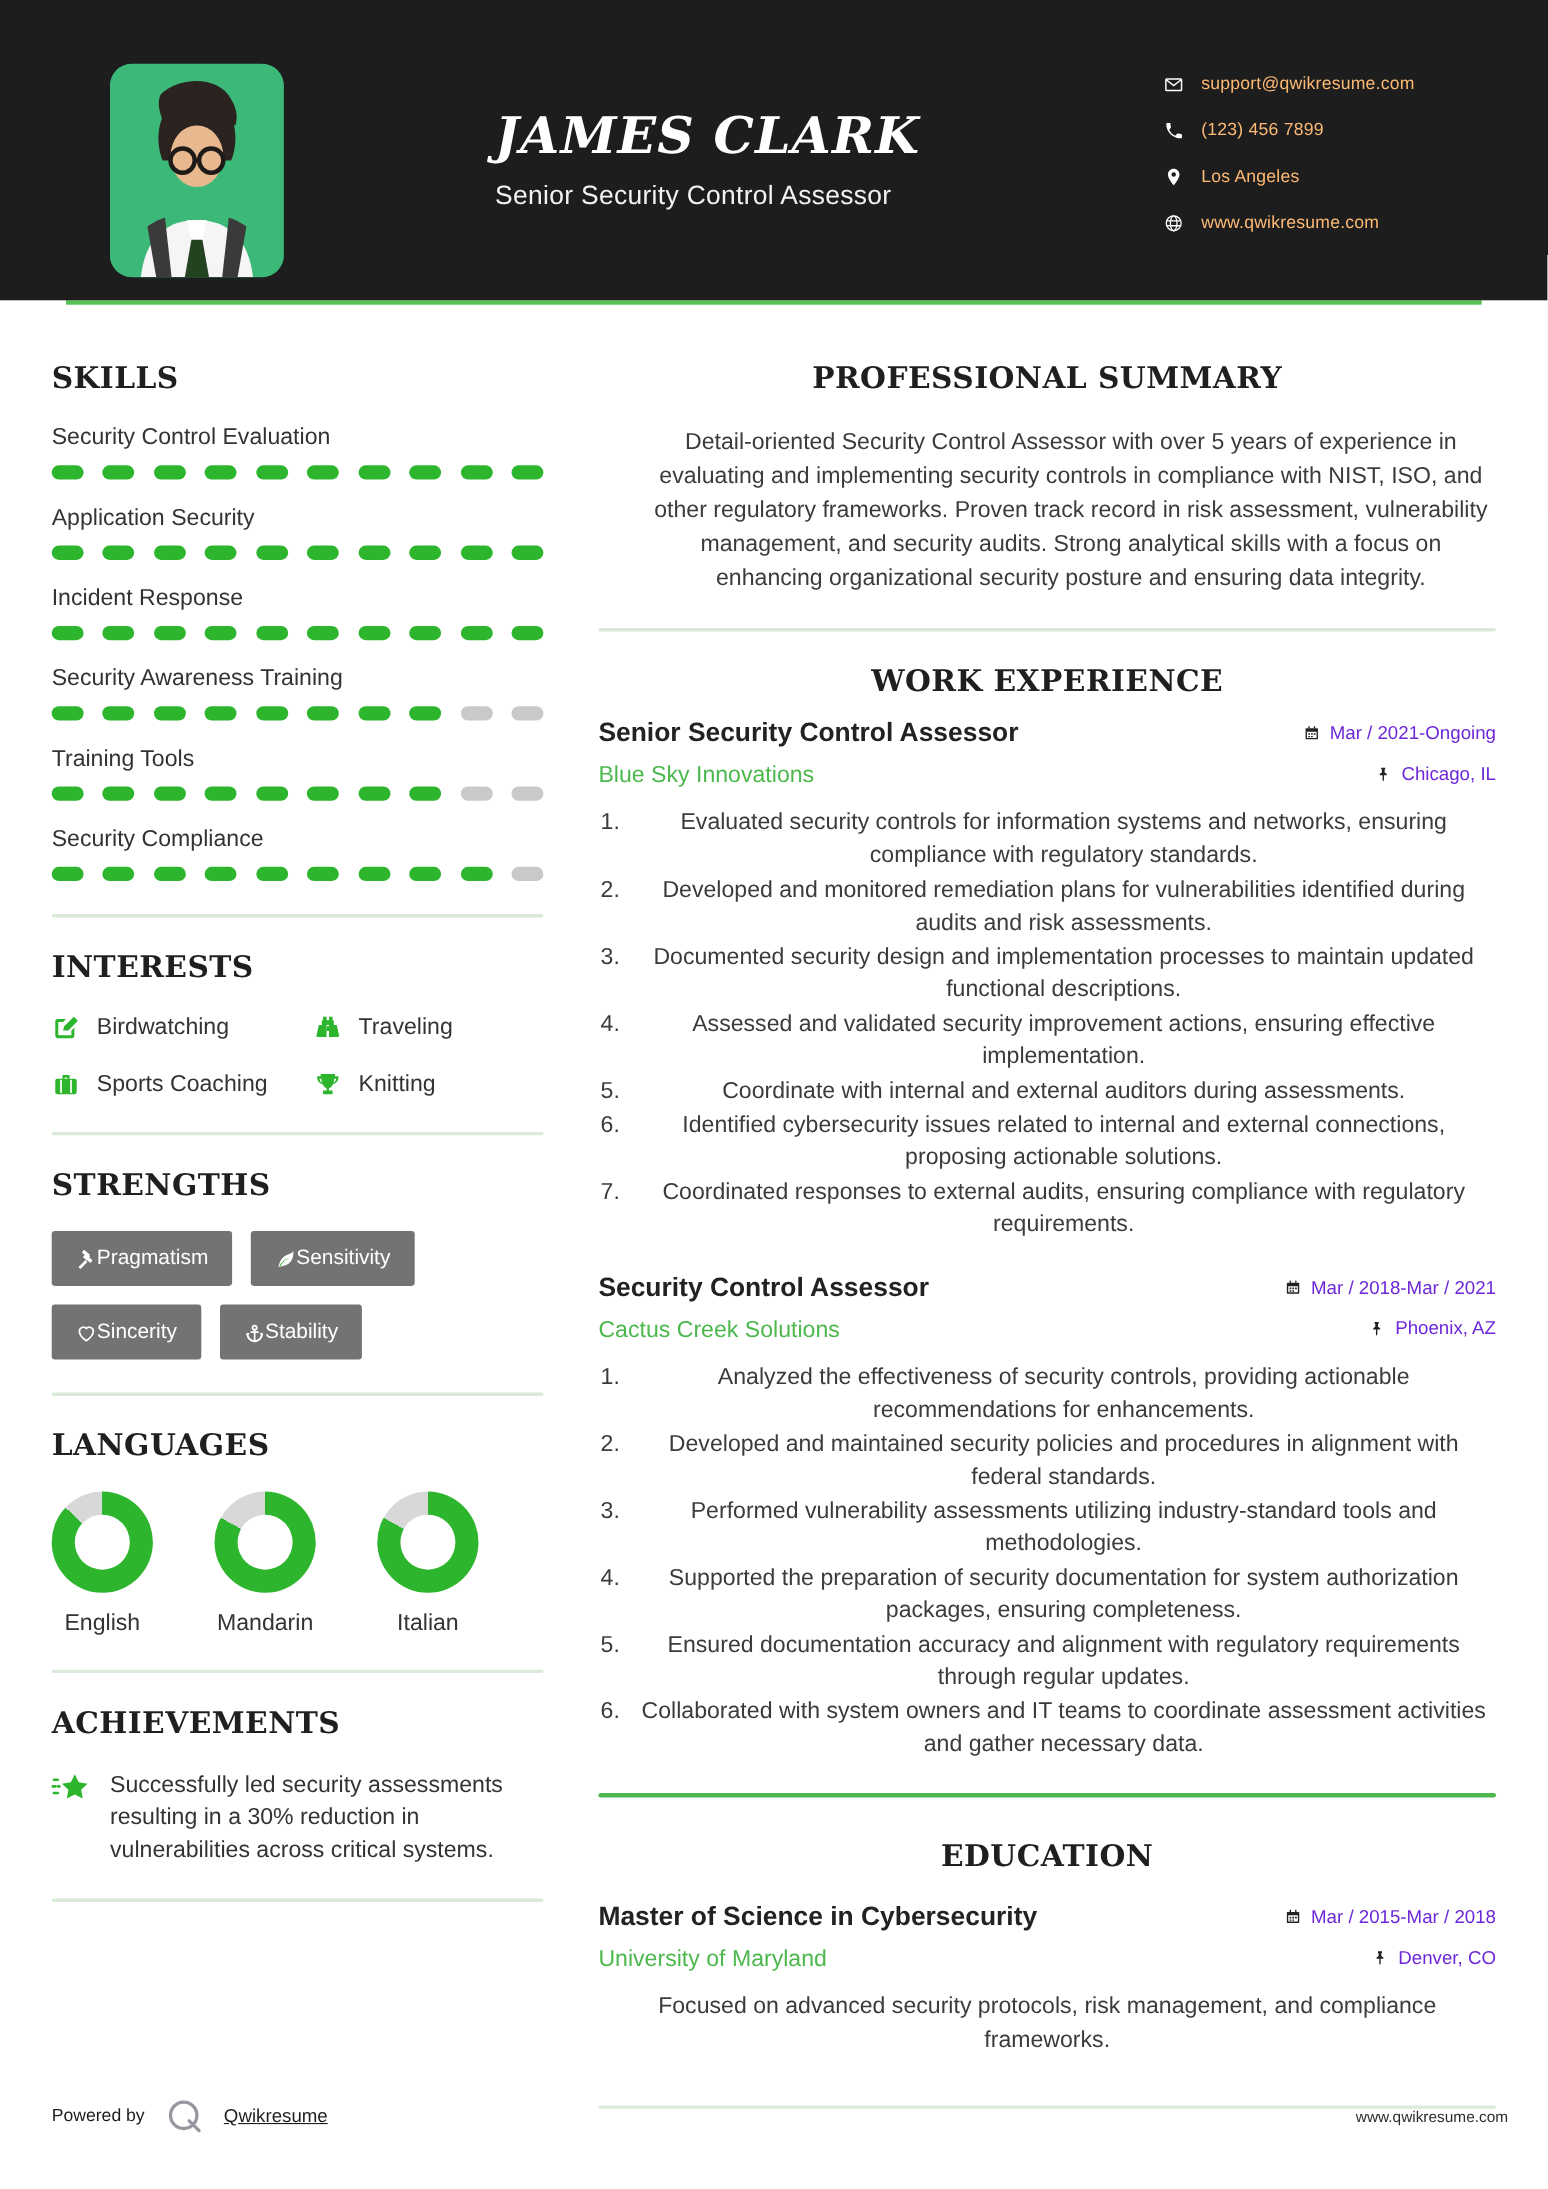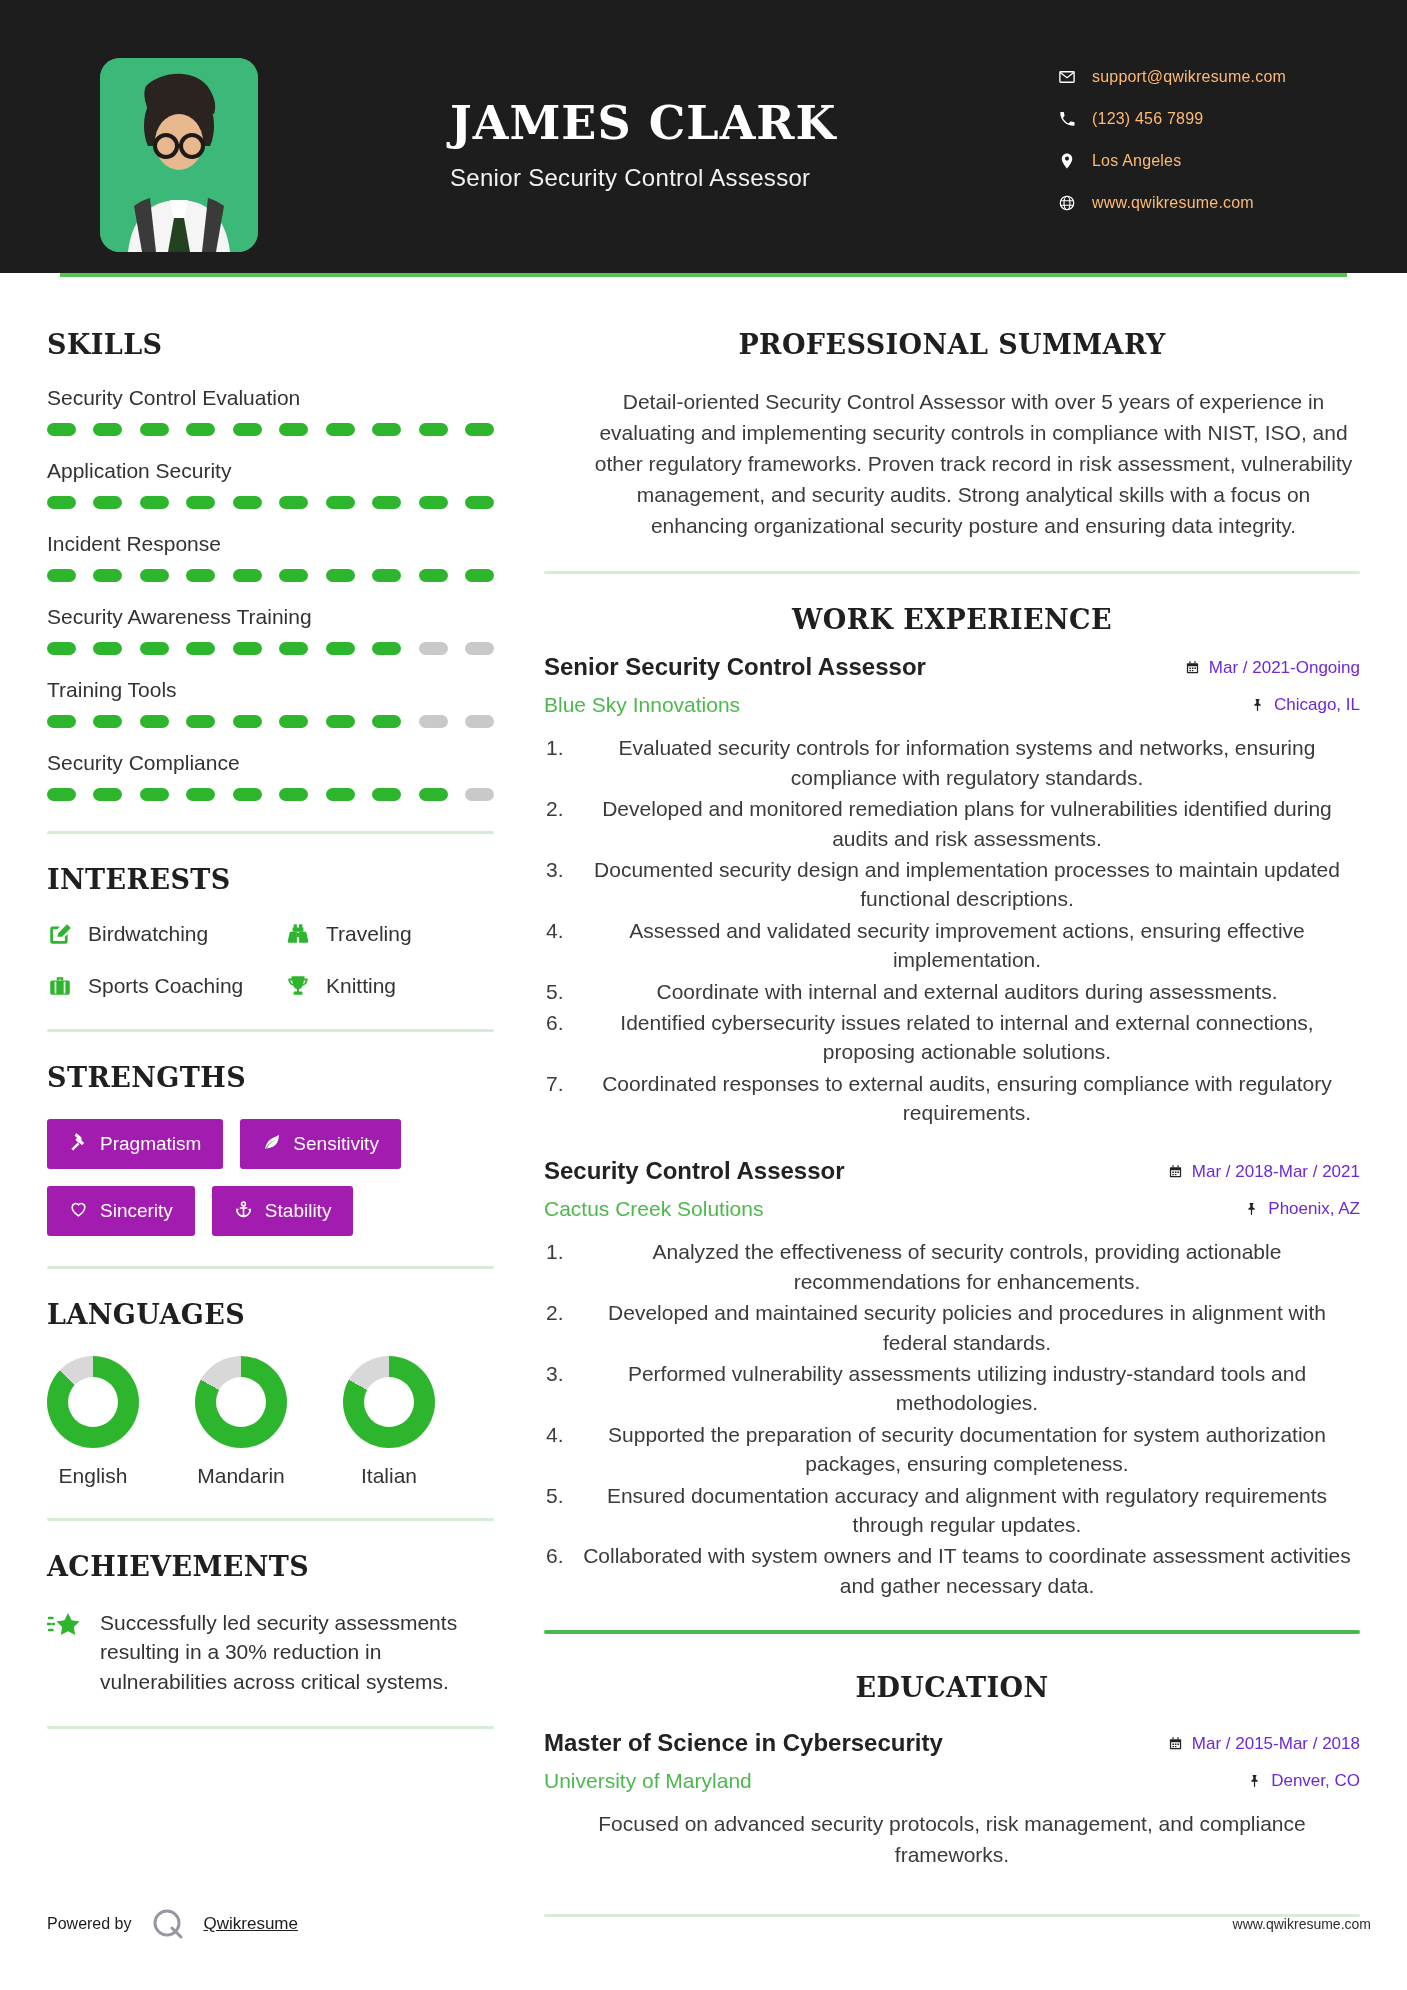--- a/index.html
+++ b/index.html
@@ -3,21 +3,21 @@
 <meta charset="utf-8">
 <style>
   * { box-sizing: border-box; margin: 0; padding: 0; }
   body { background:#e8e8e8; font-family:"Liberation Sans", sans-serif; }
   .page { width:1407px; height:1990px; background:#ffffff; position:relative; margin:0 auto; overflow:hidden; }
 
   
   .header { position:relative; height:273px; background:#1d1d1d; }
   .photo { position:absolute; left:100px; top:58px; width:158px; height:194px; border-radius:20px; background:#3cb878; overflow:hidden; }
   .name-block { position:absolute; left:450px; top:96px; }
-  .name { font-family:"DejaVu Serif","Liberation Serif",serif; font-weight:bold; font-size:46px; color:#ffffff; letter-spacing:1px; }
+  .name { font-family:"DejaVu Serif","Liberation Serif",serif; font-weight:bold; font-size:46px; color:#ffffff; letter-spacing:1px;font-style:italic; }
   .job-title { margin-top:14px; font-size:24px; color:#f2f2f2; letter-spacing:0.3px; }
   .contact { position:absolute; left:1058px; top:56px; }
   .contact-row { display:flex; align-items:center; gap:16px; height:42px; color:#fff; }
   .contact-row .c-icon { width:18px; height:18px; color:#ffffff; flex:0 0 18px; display:flex; align-items:center; }
   .contact-row .c-text { font-size:16px; color:#fdba74; letter-spacing:0.2px; }
   .header-rule { height:4px; background:#54c354; margin:0 60px; }
 
   
   .content { display:flex; padding:52px 47px 0 47px; gap:50px; }
   .col-left { width:447px; flex:0 0 447px; }
@@ -34,21 +34,21 @@
   .dash { width:29px; height:13px; border-radius:7px; background:#2eb52e; }
   .dash.off { background:#c9c9c9; }
 
   
   .interests-grid { display:grid; grid-template-columns:238px 1fr; row-gap:26px; }
   .interest { display:flex; align-items:center; gap:15px; font-size:21px; color:#333; }
   .interest .i-icon { width:26px; height:26px; color:#2eb52e; flex:0 0 26px; }
 
   
   .strengths-wrap { display:flex; flex-wrap:wrap; gap:17px; }
-  .strength-btn { display:inline-flex; align-items:flex-start; gap:12px; background:#a21caf; color:#fff; font-size:19px; padding:14px 22px; border-radius:3px; }
+  .strength-btn { display:inline-flex; align-items:flex-end; background:#737373; color:#fff; font-size:19px; padding:14px 22px; border-radius:3px; }
   .strength-btn .s-icon { width:19px; height:19px; color:#fff; }
 
   
   .langs { display:flex; gap:56px; }
   .lang { text-align:center; }
   .donut { width:92px; height:92px; border-radius:50%; margin:0 auto; position:relative; }
   .donut .hole { position:absolute; left:50%; top:50%; width:50px; height:50px; margin:-25px 0 0 -25px; border-radius:50%; background:#fff; }
   .lang-label { margin-top:16px; font-size:21px; color:#333; }
 
   

